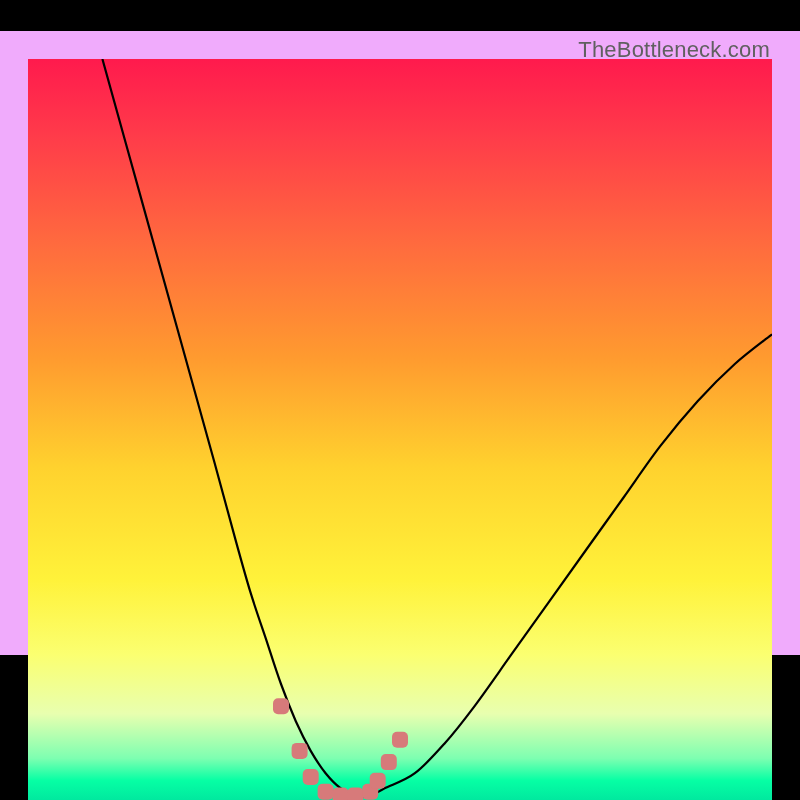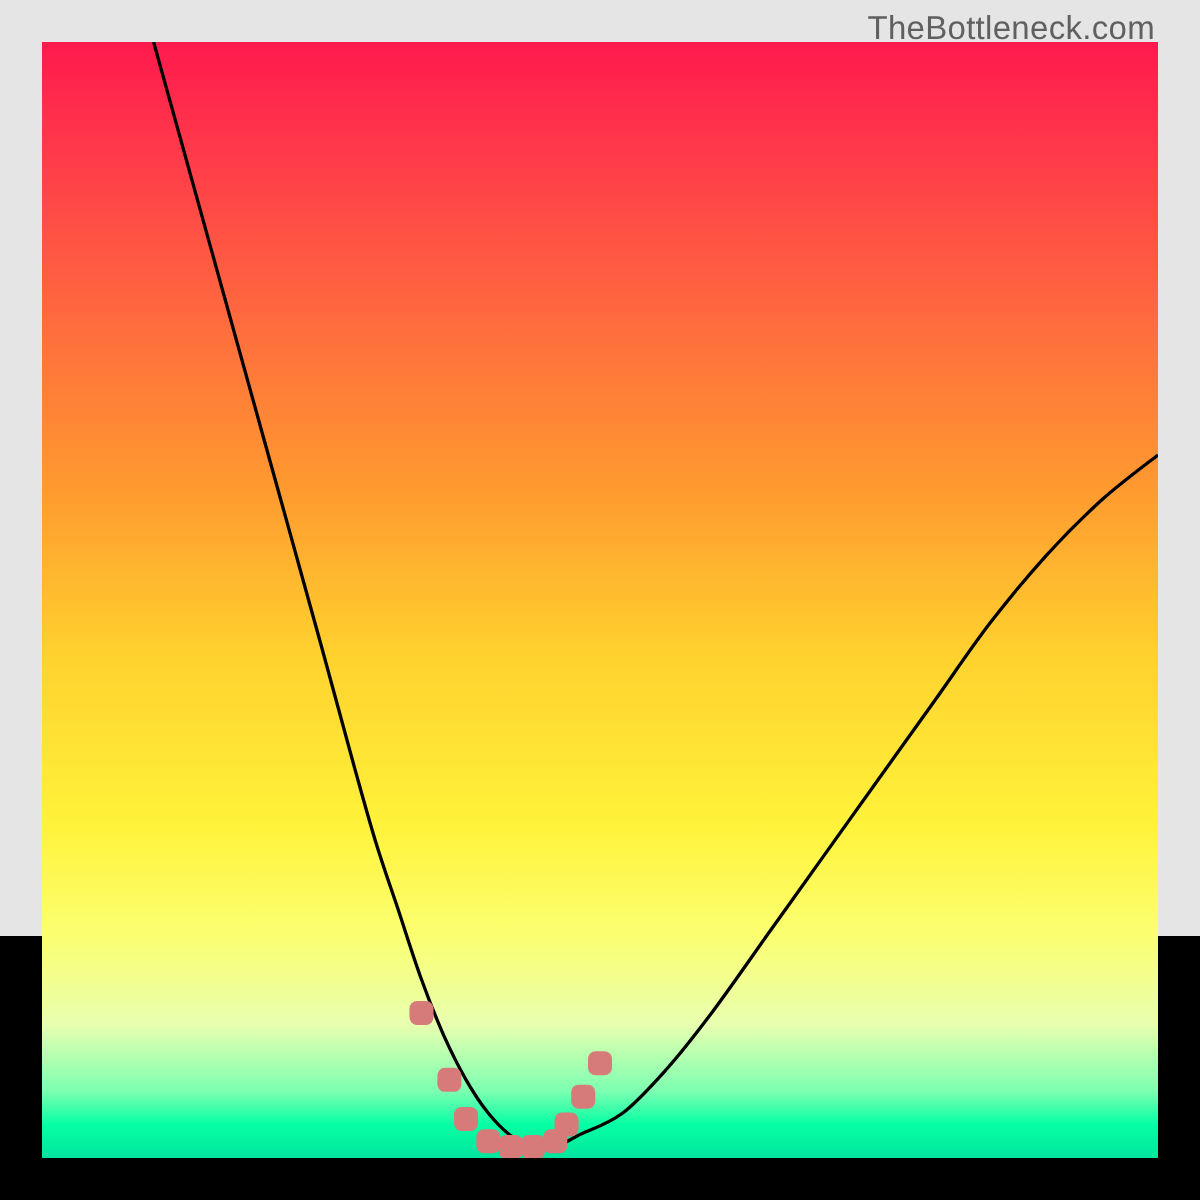--- a/index.html
+++ b/index.html
@@ -8,21 +8,22 @@
     width: 800px;
     height: 800px;
     background: #000;
     font-family: Arial, Helvetica, sans-serif;
     overflow: hidden;
   }
   .stage {
     position: relative;
     width: 800px;
     height: 624px;
-    background: #e5e5e5;
+    background: #f0abfc;
+    margin-top: 31px;
   }
   .plot-area {
     position: absolute;
     left: 28px;
     top: 28px;
     width: 744px;
     height: 744px;
     background: linear-gradient(
       to bottom,
       #ff1a4d 0%,

